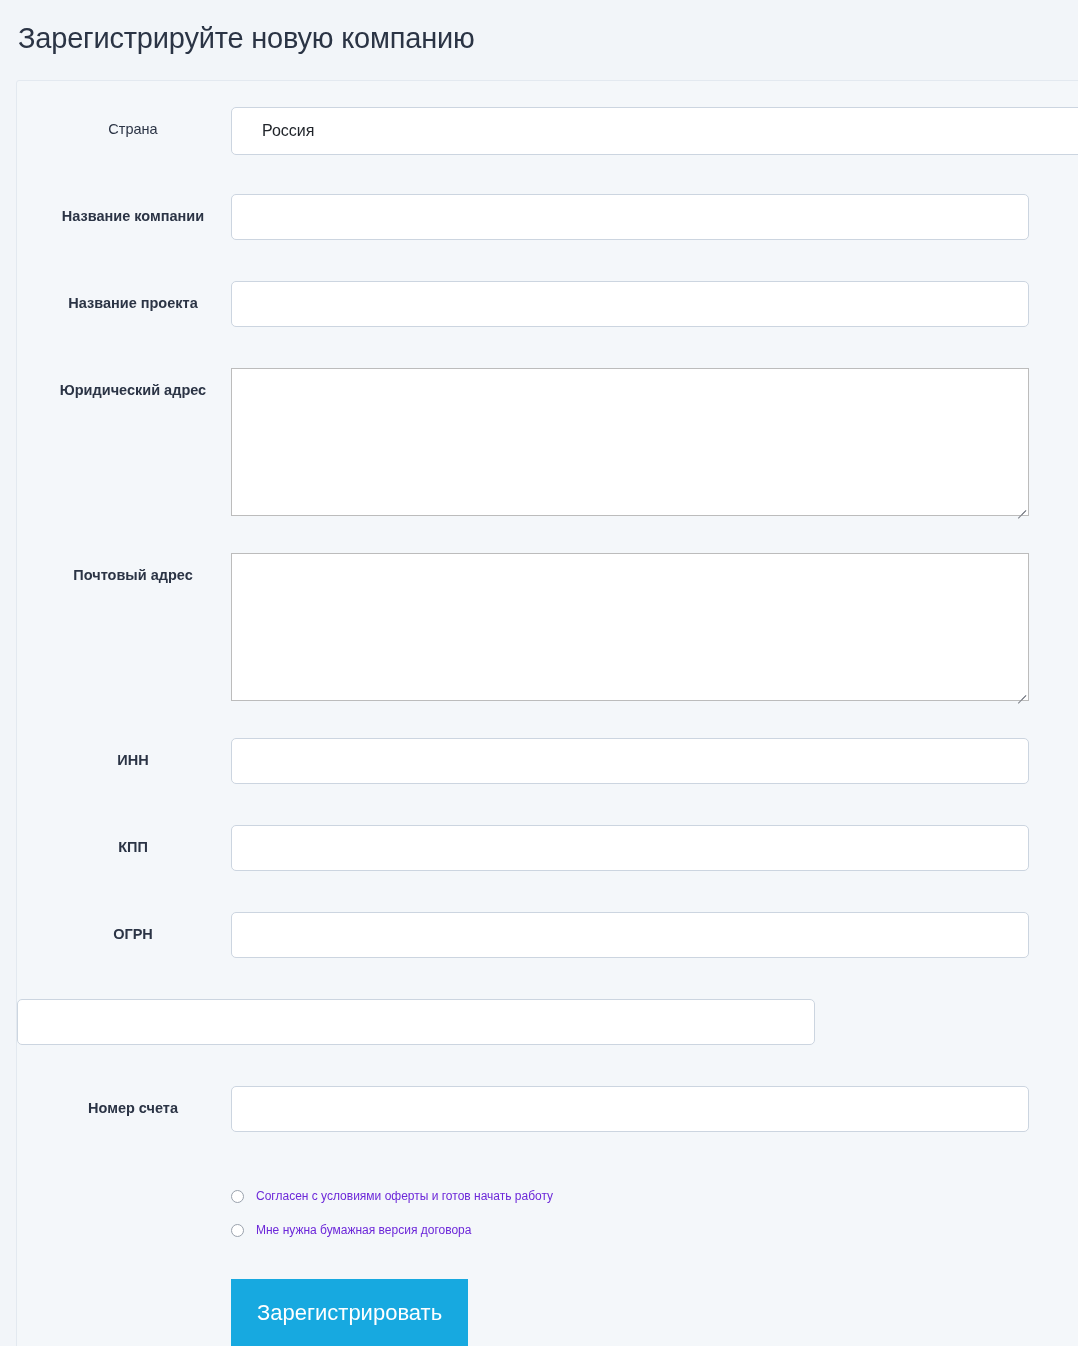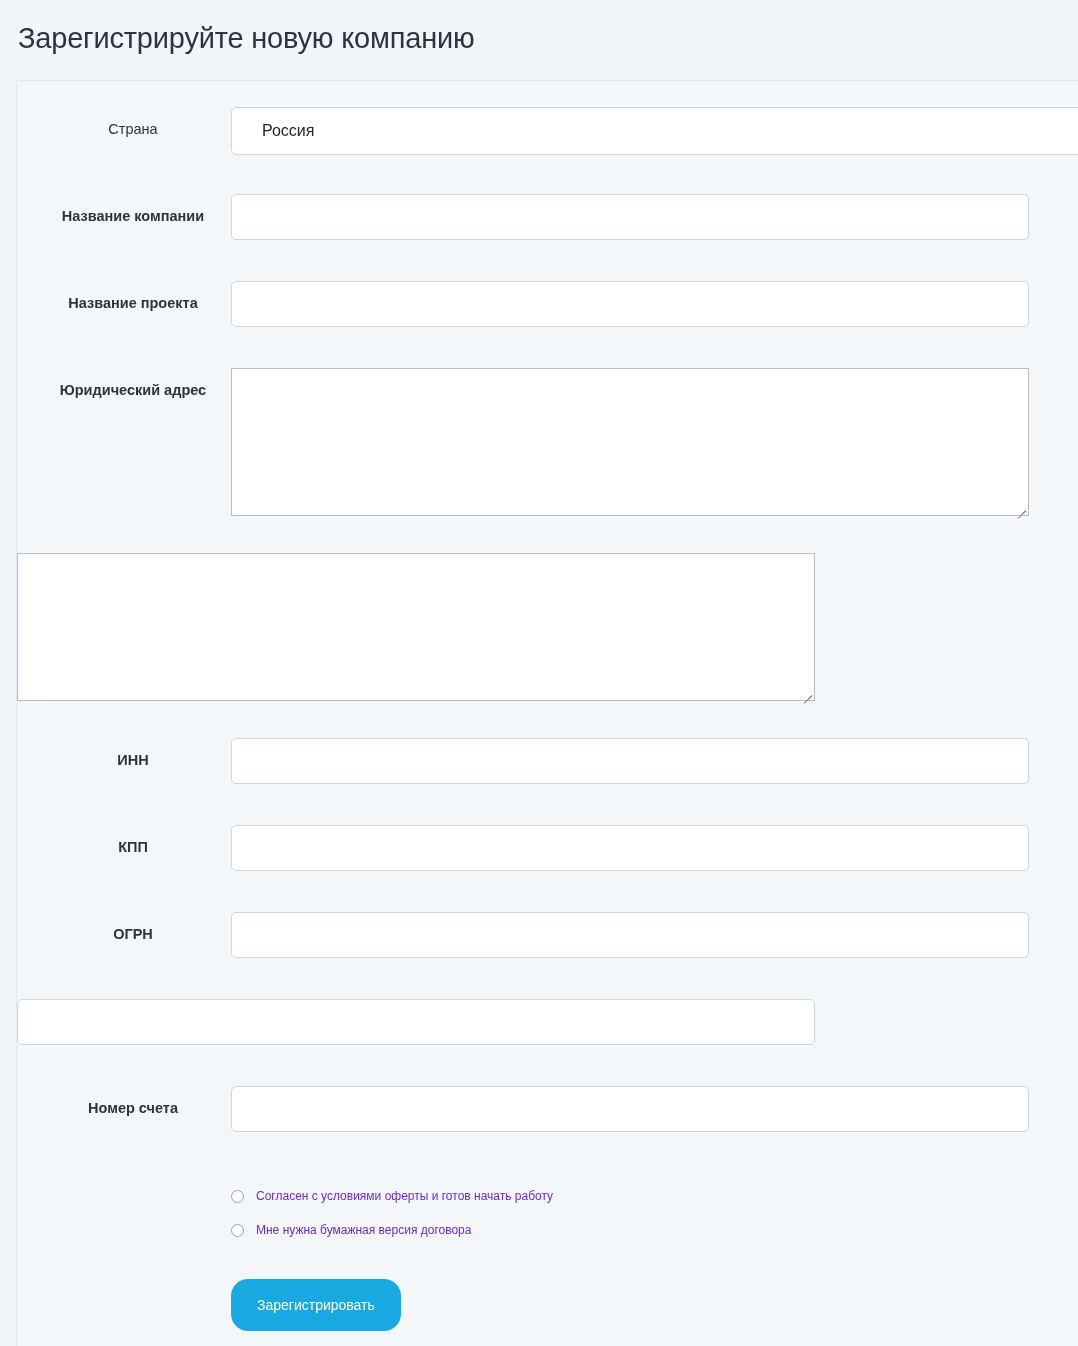--- a/index.html
+++ b/index.html
@@ -211,28 +211,28 @@
     color: #6d28d9;
     cursor: pointer;
   }
 
   
   .submit-wrap {
     padding-top: 14px;
   }
   .submit-button {
     display: inline-block;
-    height: 52px;
+    height: 68px;
     padding: 0 26px;
     background: #17a9e0;
     border: none;
-    border-radius: 17px;
+    border-radius: 0;
     color: #ffffff;
     font-family: "Liberation Sans", sans-serif;
-    font-size: 14px;
+    font-size: 22px;
     font-weight: 400;
     line-height: 52px;
     cursor: pointer;
     white-space: nowrap;
   }
 
   
   .r-country   { position: absolute; left: 0;  top: 26px;   width: 100%; }
   .r-company   { position: absolute; left: 0;  top: 113px;  width: 100%; }
   .r-project   { position: absolute; left: 0;  top: 200px;  width: 100%; }
@@ -292,20 +292,21 @@
             <textarea class="textarea legal" placeholder="" style=""></textarea>
             <span class="resize-grip">
               <span class="a"></span>
                 <span class="b"></span>
             </span>
           </div>
         </div>
       </div>
 
       <div class="row r-postal">
+        <div class="row-label label-offset">Почтовый адрес</div>
         <div class="row-control">
           <div class="textarea-wrap">
             <textarea class="textarea postal" placeholder="" style=""></textarea>
             <span class="resize-grip">
               <span class="a"></span>
                 <span class="b"></span>
             </span>
           </div>
         </div>
       </div>

